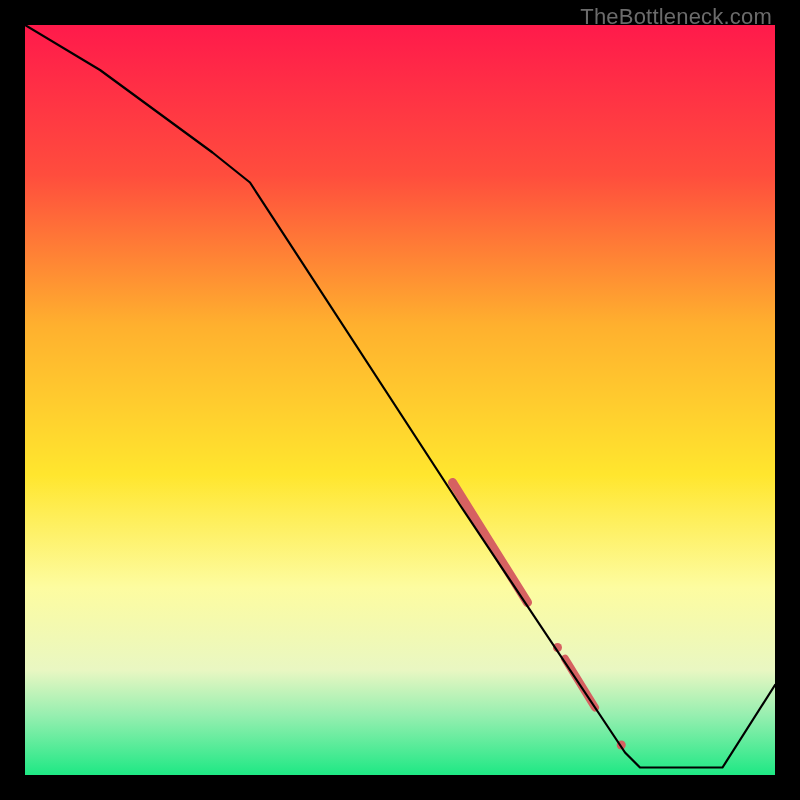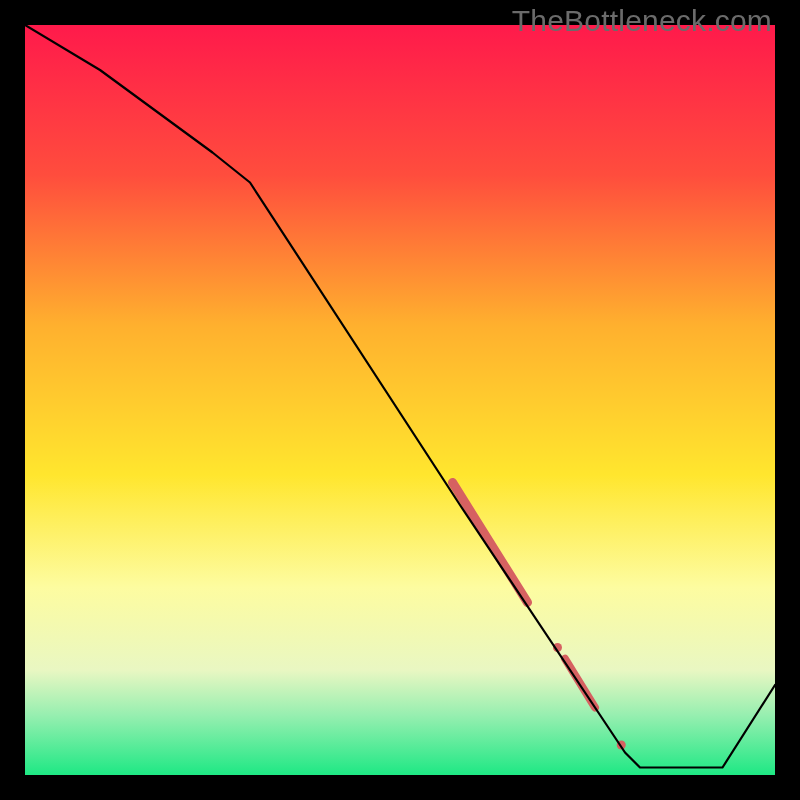--- a/index.html
+++ b/index.html
@@ -15,21 +15,21 @@
     left: 25px;
     top: 25px;
     width: 750px;
     height: 750px;
   }
   .watermark {
     position: absolute;
     top: 4px;
     right: 28px;
     font-family: Arial, Helvetica, sans-serif;
-    font-size: 30px;
+    font-size: 22px;
     font-weight: 500;
     color: #6b6b6b;
     letter-spacing: 0.2px;
   }
   svg {
     display: block;
   }
 </style>
 </head>
 <body>

